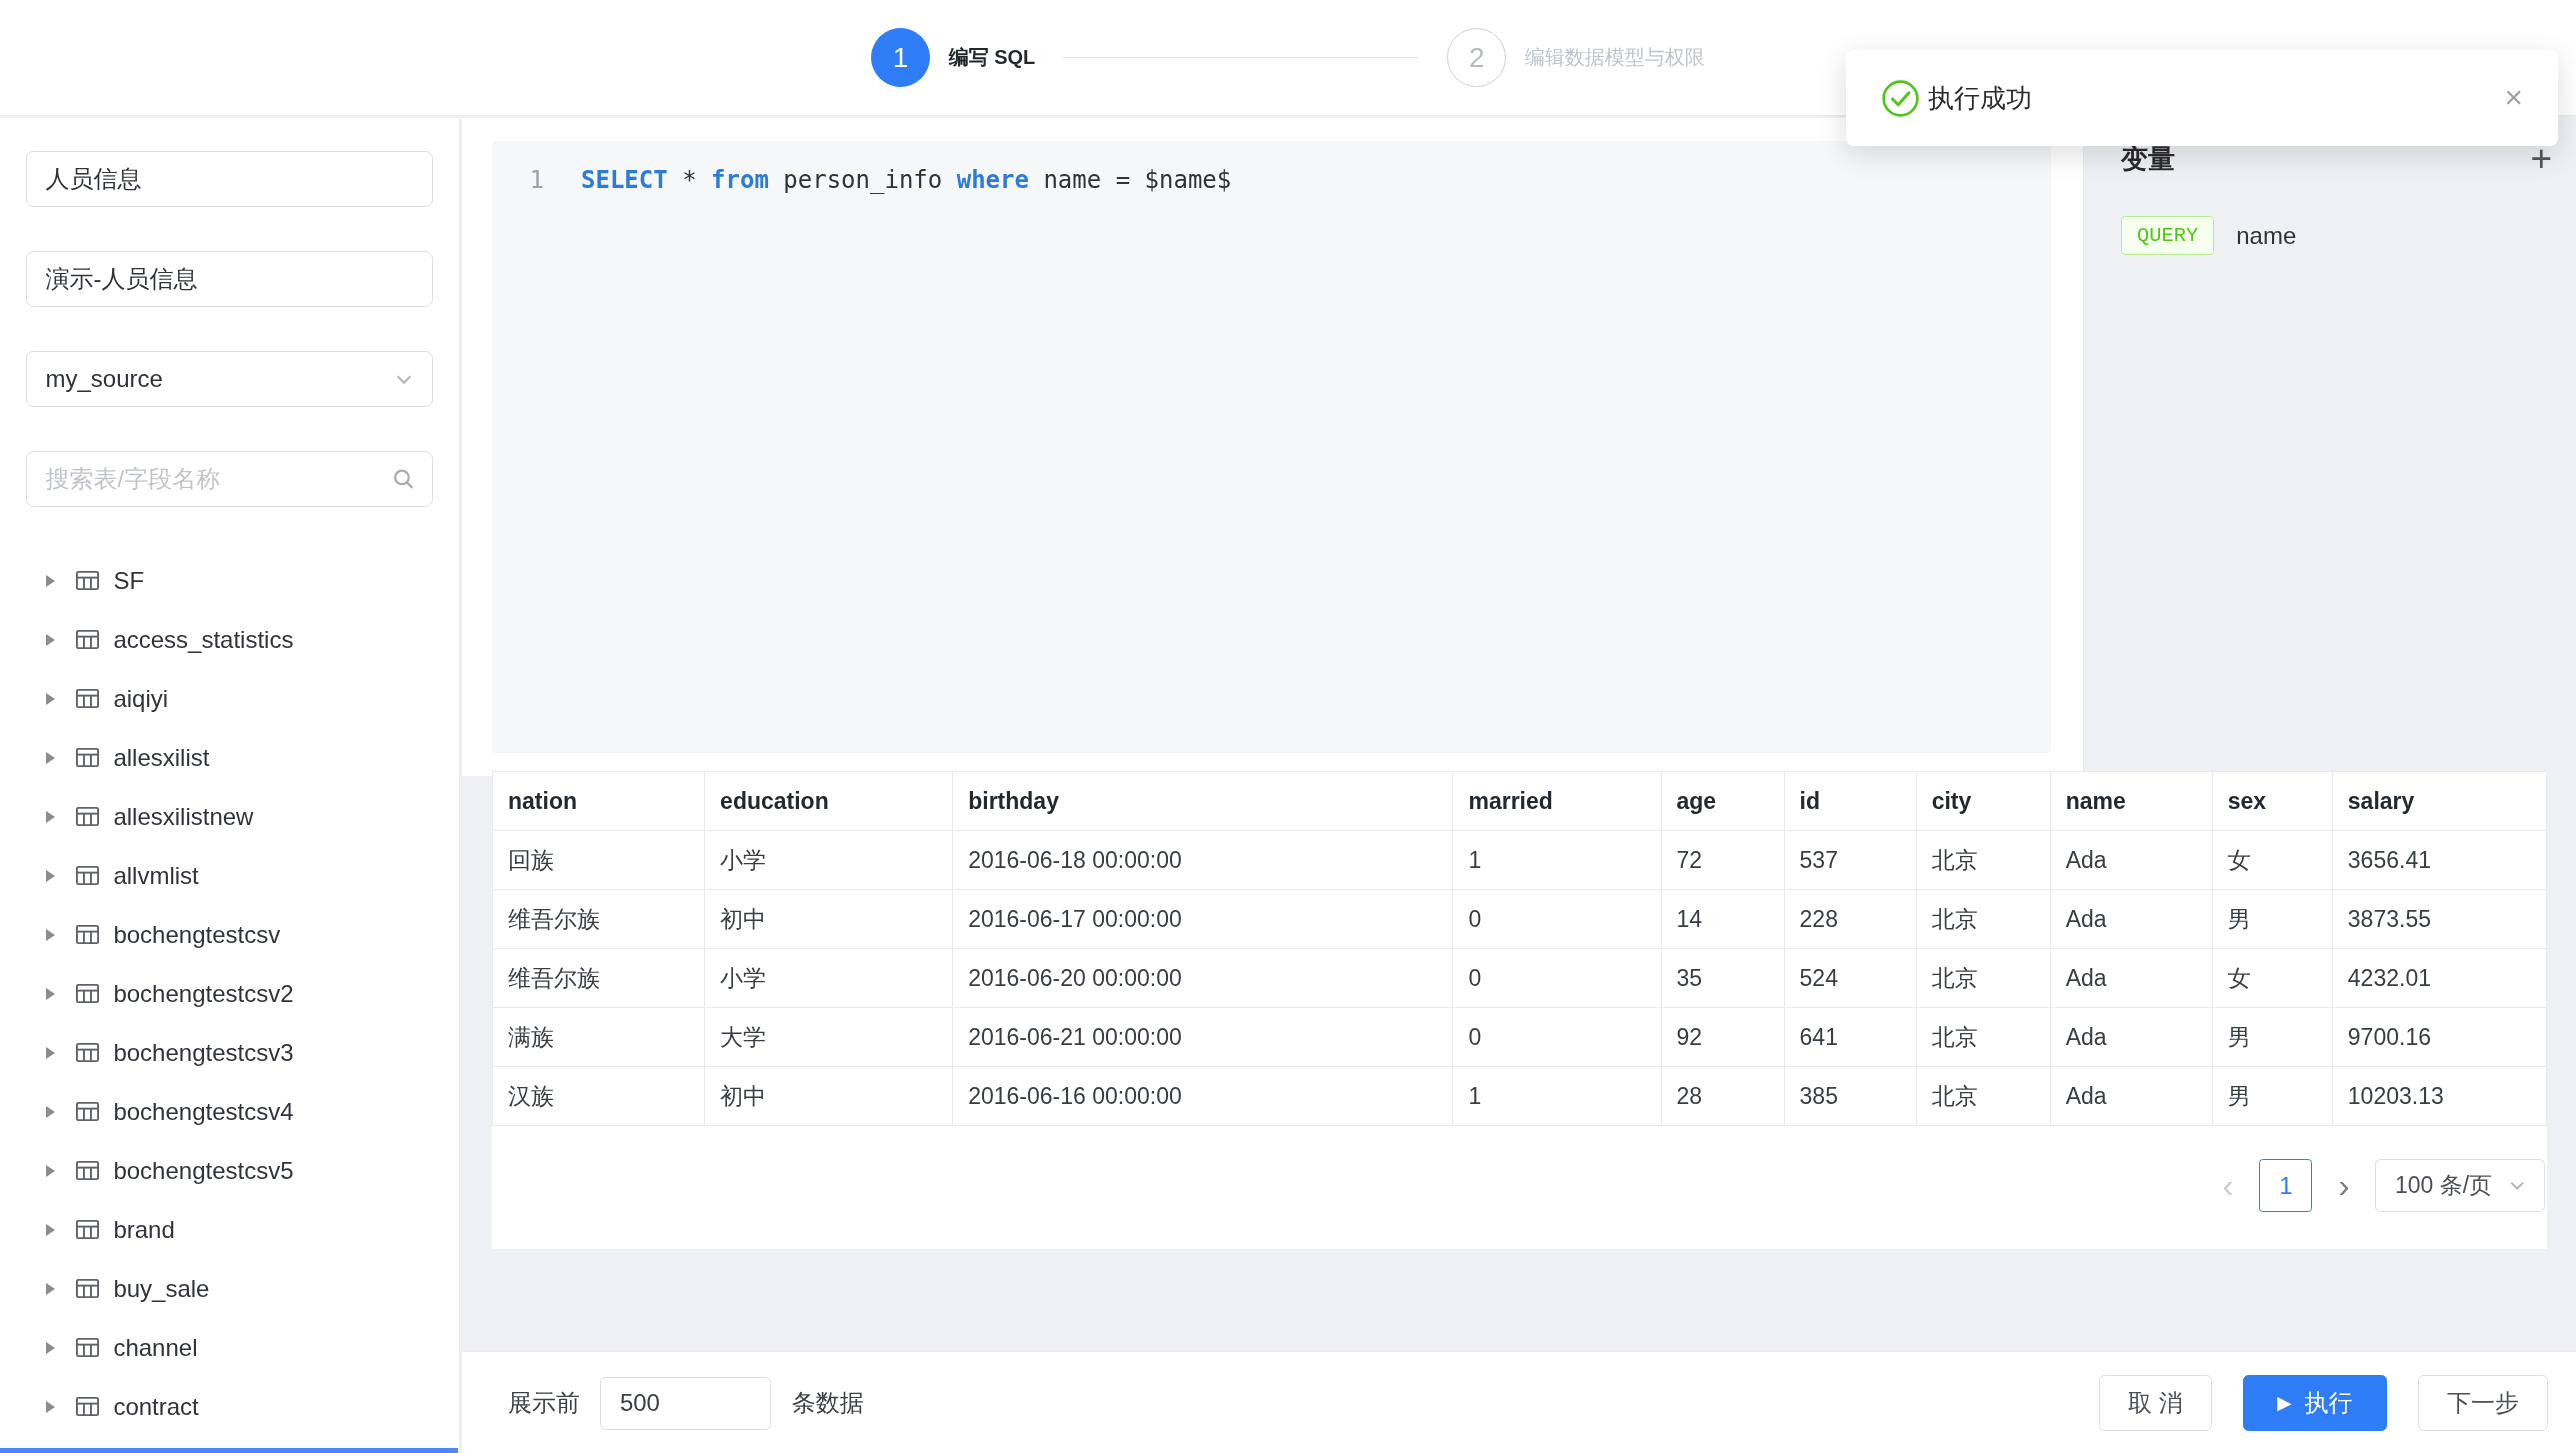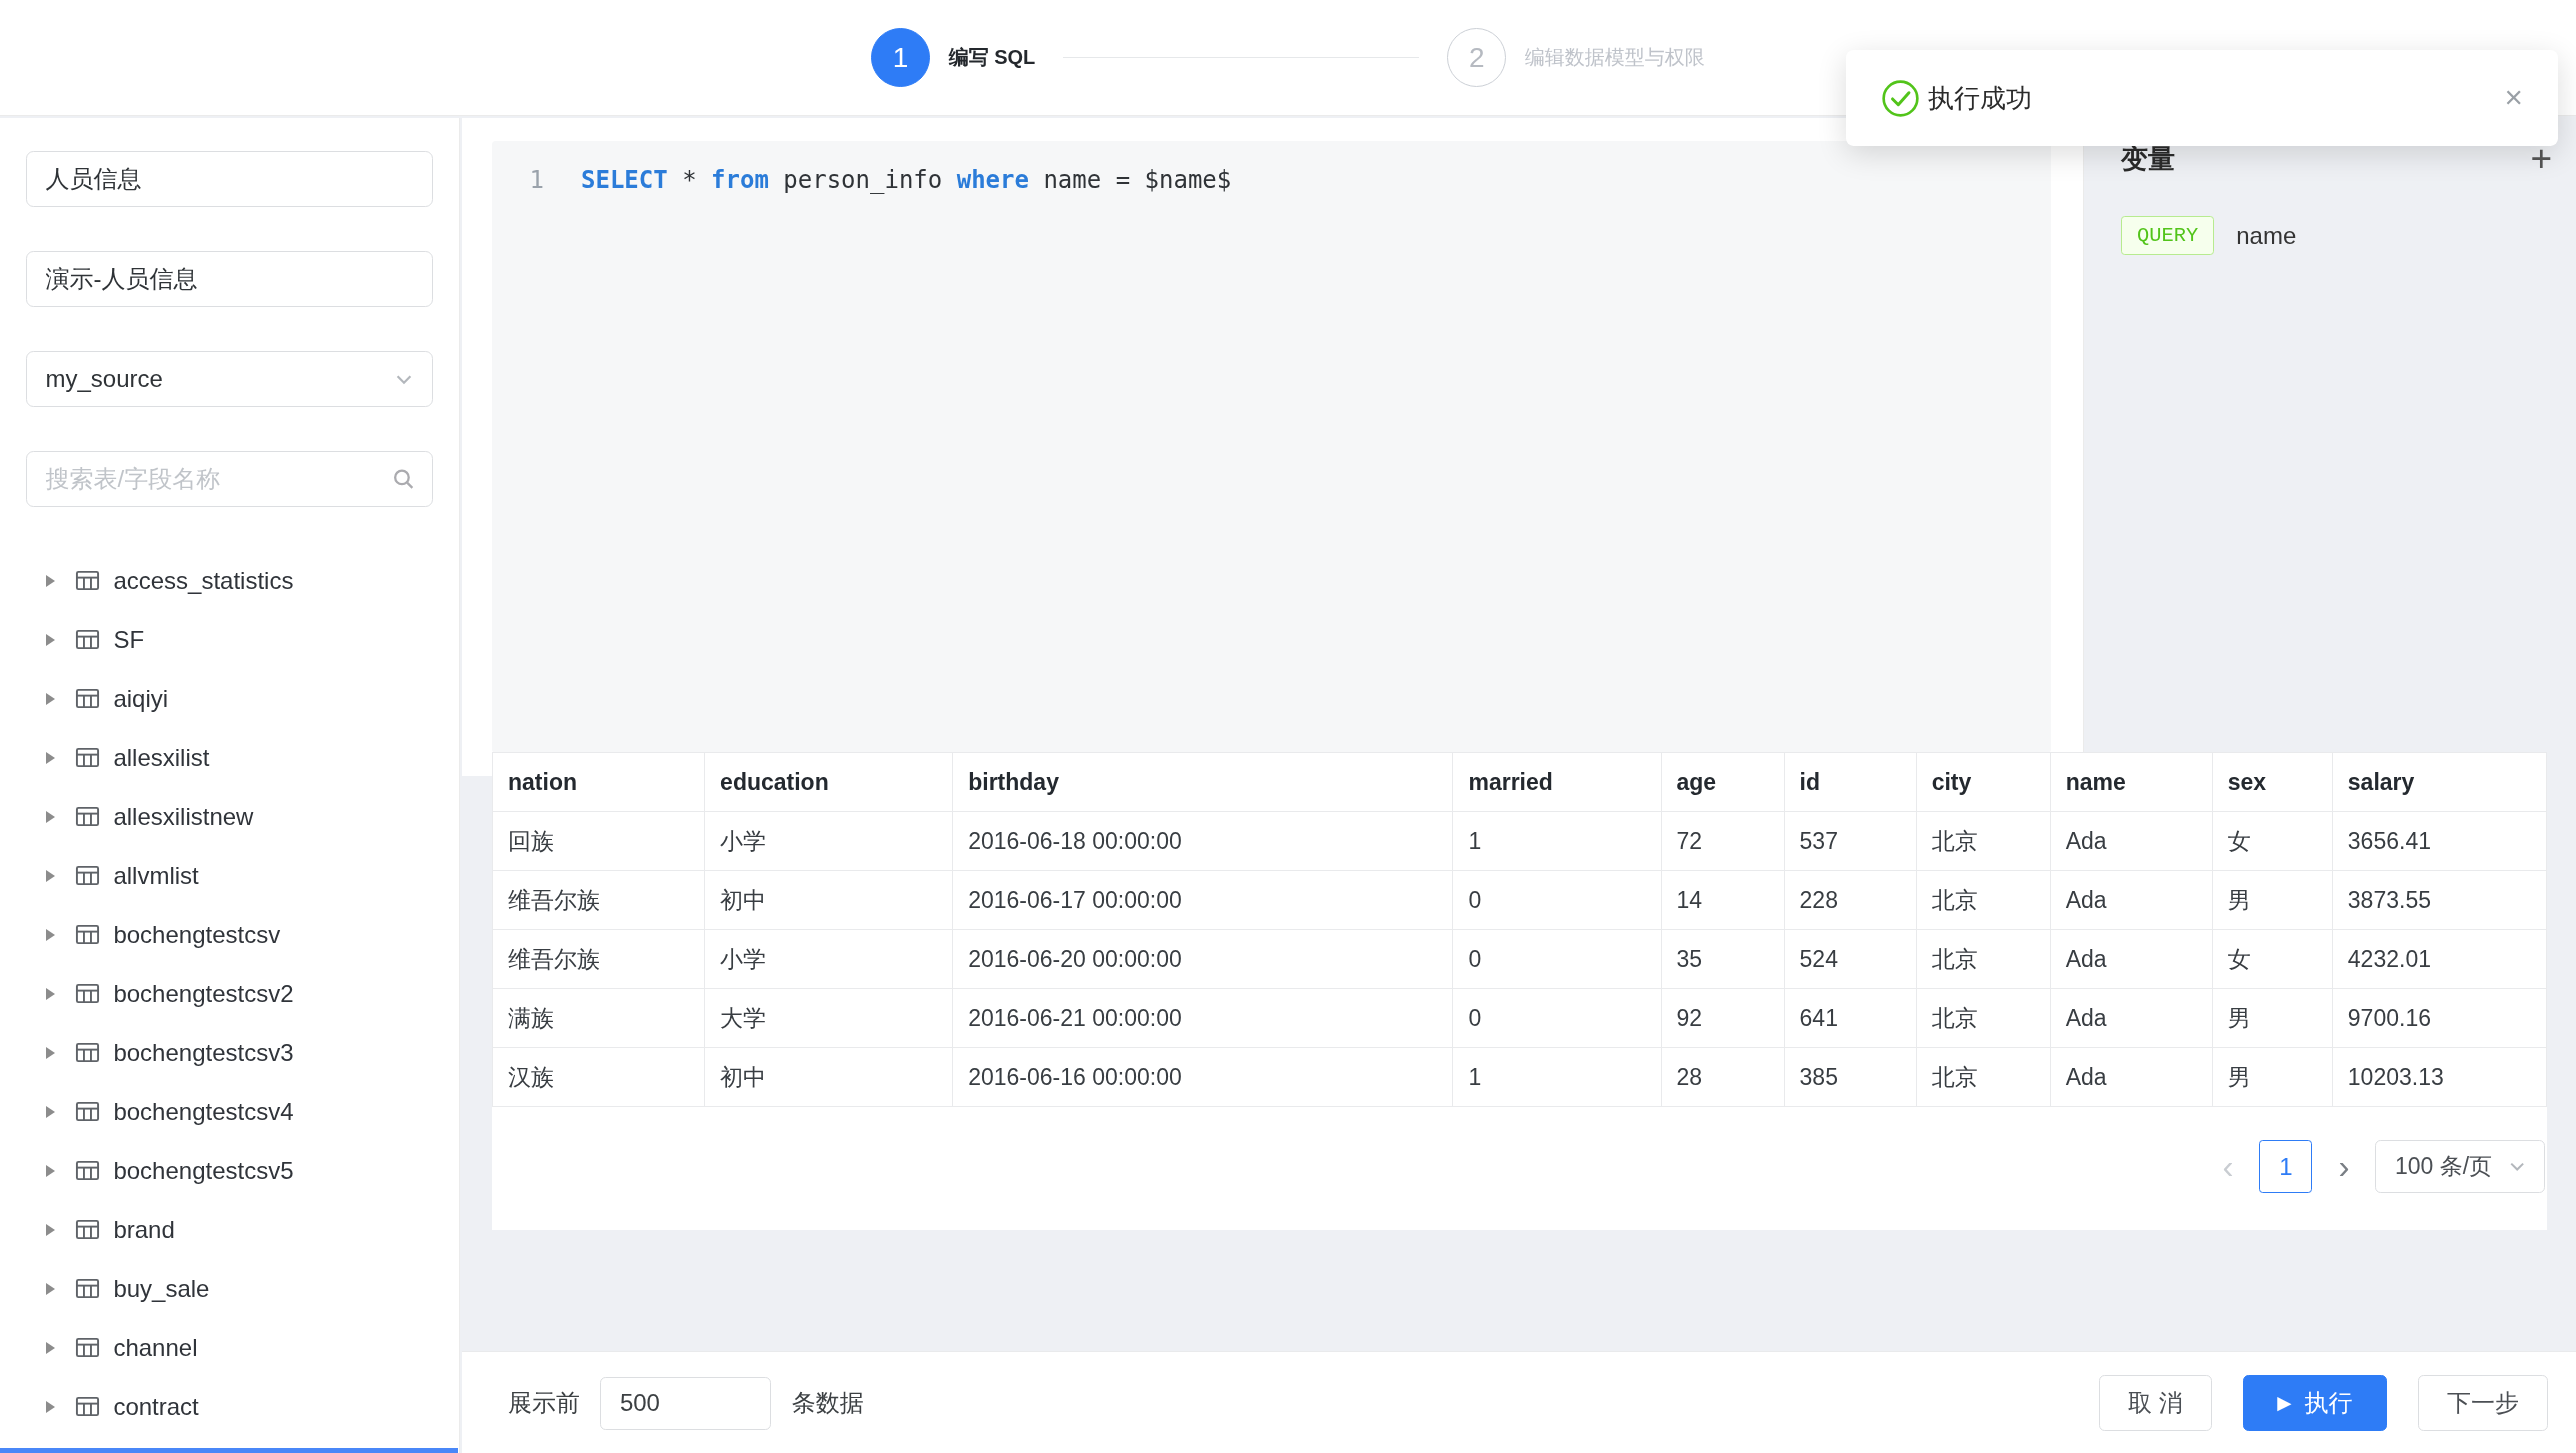--- a/index.html
+++ b/index.html
@@ -66,21 +66,21 @@
   .vars-pane { position:absolute; left:1624px; top:0; right:0; height:658px; background:#eef0f4; }
   .vars-header { display:flex; align-items:center; padding:22px 24px 0 35px; }
   .vars-title { font-size:27px; font-weight:bold; color:#2b2b2b; }
   .vars-add { margin-left:auto; font-size:37px; color:#555; line-height:1; cursor:pointer; }
   .var-item { display:flex; align-items:center; padding-left:35px; margin-top:39px; }
   .var-tag { height:39px; display:inline-flex; align-items:center; padding:0 15px; border:1.9px solid #b7eb8f;
              background:#f6ffed; color:var(--success,#52c41a); font-size:20.4px; border-radius:3.7px;font-family:Liberation Mono, monospace; }
   .var-name { margin-left:22px; font-size:24px; color:#333; }
 
   
-  .results-card { position:absolute; left:30px; top:634px; width:2055px; background:#fff; }
+  .results-card { position:absolute; left:30px; top:653px; width:2055px; background:#fff; }
   .results-table { border-collapse:collapse; table-layout:fixed; width:2055px; background:#fff; }
   .results-table th, .results-table td { border:1.9px solid #e9eaec; height:59px; padding:0 15px;
              font-size:23px; text-align:left; overflow:hidden; white-space:nowrap; }
   .results-table th { color:#24292f; font-weight:bold; background:#fff; }
   .results-table td { color:#383d42; }
   .pagination { display:flex; align-items:center; justify-content:flex-end; gap:15px; padding:33px 1.9px 37px; }
   .pg-nav { font-size:33px; width:33px; text-align:center; line-height:1; cursor:pointer; }
   .pg-nav.prev { color:#c9cdd2; }
   .pg-nav.next { color:#7a7f85; }
   .pg-current { min-width:53px; height:53px; border:1.9px solid var(--accent,#2e7cf6); color:var(--accent,#2e7cf6);
@@ -147,33 +147,33 @@
         <li class="tree-item">
           <span class="caret"></span>
           <span class="tbl-icon">
             <svg viewBox="0 0 26 26" width="25" height="25">
               <rect x="2" y="4" width="22" height="18" rx="1.5" fill="none" stroke="#5f6368" stroke-width="2"></rect>
               <line x1="2" y1="10" x2="24" y2="10" stroke="#5f6368" stroke-width="2"></line>
               <line x1="9.3" y1="10" x2="9.3" y2="22" stroke="#5f6368" stroke-width="2"></line>
               <line x1="16.6" y1="10" x2="16.6" y2="22" stroke="#5f6368" stroke-width="2"></line>
             </svg>
           </span>
+          <span class="tree-label">SF</span>
+        </li>
+        <li class="tree-item">
+          <span class="caret"></span>
+          <span class="tbl-icon">
+            <svg viewBox="0 0 26 26" width="25" height="25">
+              <rect x="2" y="4" width="22" height="18" rx="1.5" fill="none" stroke="#5f6368" stroke-width="2"></rect>
+              <line x1="2" y1="10" x2="24" y2="10" stroke="#5f6368" stroke-width="2"></line>
+              <line x1="9.3" y1="10" x2="9.3" y2="22" stroke="#5f6368" stroke-width="2"></line>
+              <line x1="16.6" y1="10" x2="16.6" y2="22" stroke="#5f6368" stroke-width="2"></line>
+            </svg>
+          </span>
           <span class="tree-label">access_statistics</span>
-        </li>
-        <li class="tree-item">
-          <span class="caret"></span>
-          <span class="tbl-icon">
-            <svg viewBox="0 0 26 26" width="25" height="25">
-              <rect x="2" y="4" width="22" height="18" rx="1.5" fill="none" stroke="#5f6368" stroke-width="2"></rect>
-              <line x1="2" y1="10" x2="24" y2="10" stroke="#5f6368" stroke-width="2"></line>
-              <line x1="9.3" y1="10" x2="9.3" y2="22" stroke="#5f6368" stroke-width="2"></line>
-              <line x1="16.6" y1="10" x2="16.6" y2="22" stroke="#5f6368" stroke-width="2"></line>
-            </svg>
-          </span>
-          <span class="tree-label">SF</span>
         </li>
         <li class="tree-item">
           <span class="caret"></span>
           <span class="tbl-icon">
             <svg viewBox="0 0 26 26" width="25" height="25">
               <rect x="2" y="4" width="22" height="18" rx="1.5" fill="none" stroke="#5f6368" stroke-width="2"></rect>
               <line x1="2" y1="10" x2="24" y2="10" stroke="#5f6368" stroke-width="2"></line>
               <line x1="9.3" y1="10" x2="9.3" y2="22" stroke="#5f6368" stroke-width="2"></line>
               <line x1="16.6" y1="10" x2="16.6" y2="22" stroke="#5f6368" stroke-width="2"></line>
             </svg>

